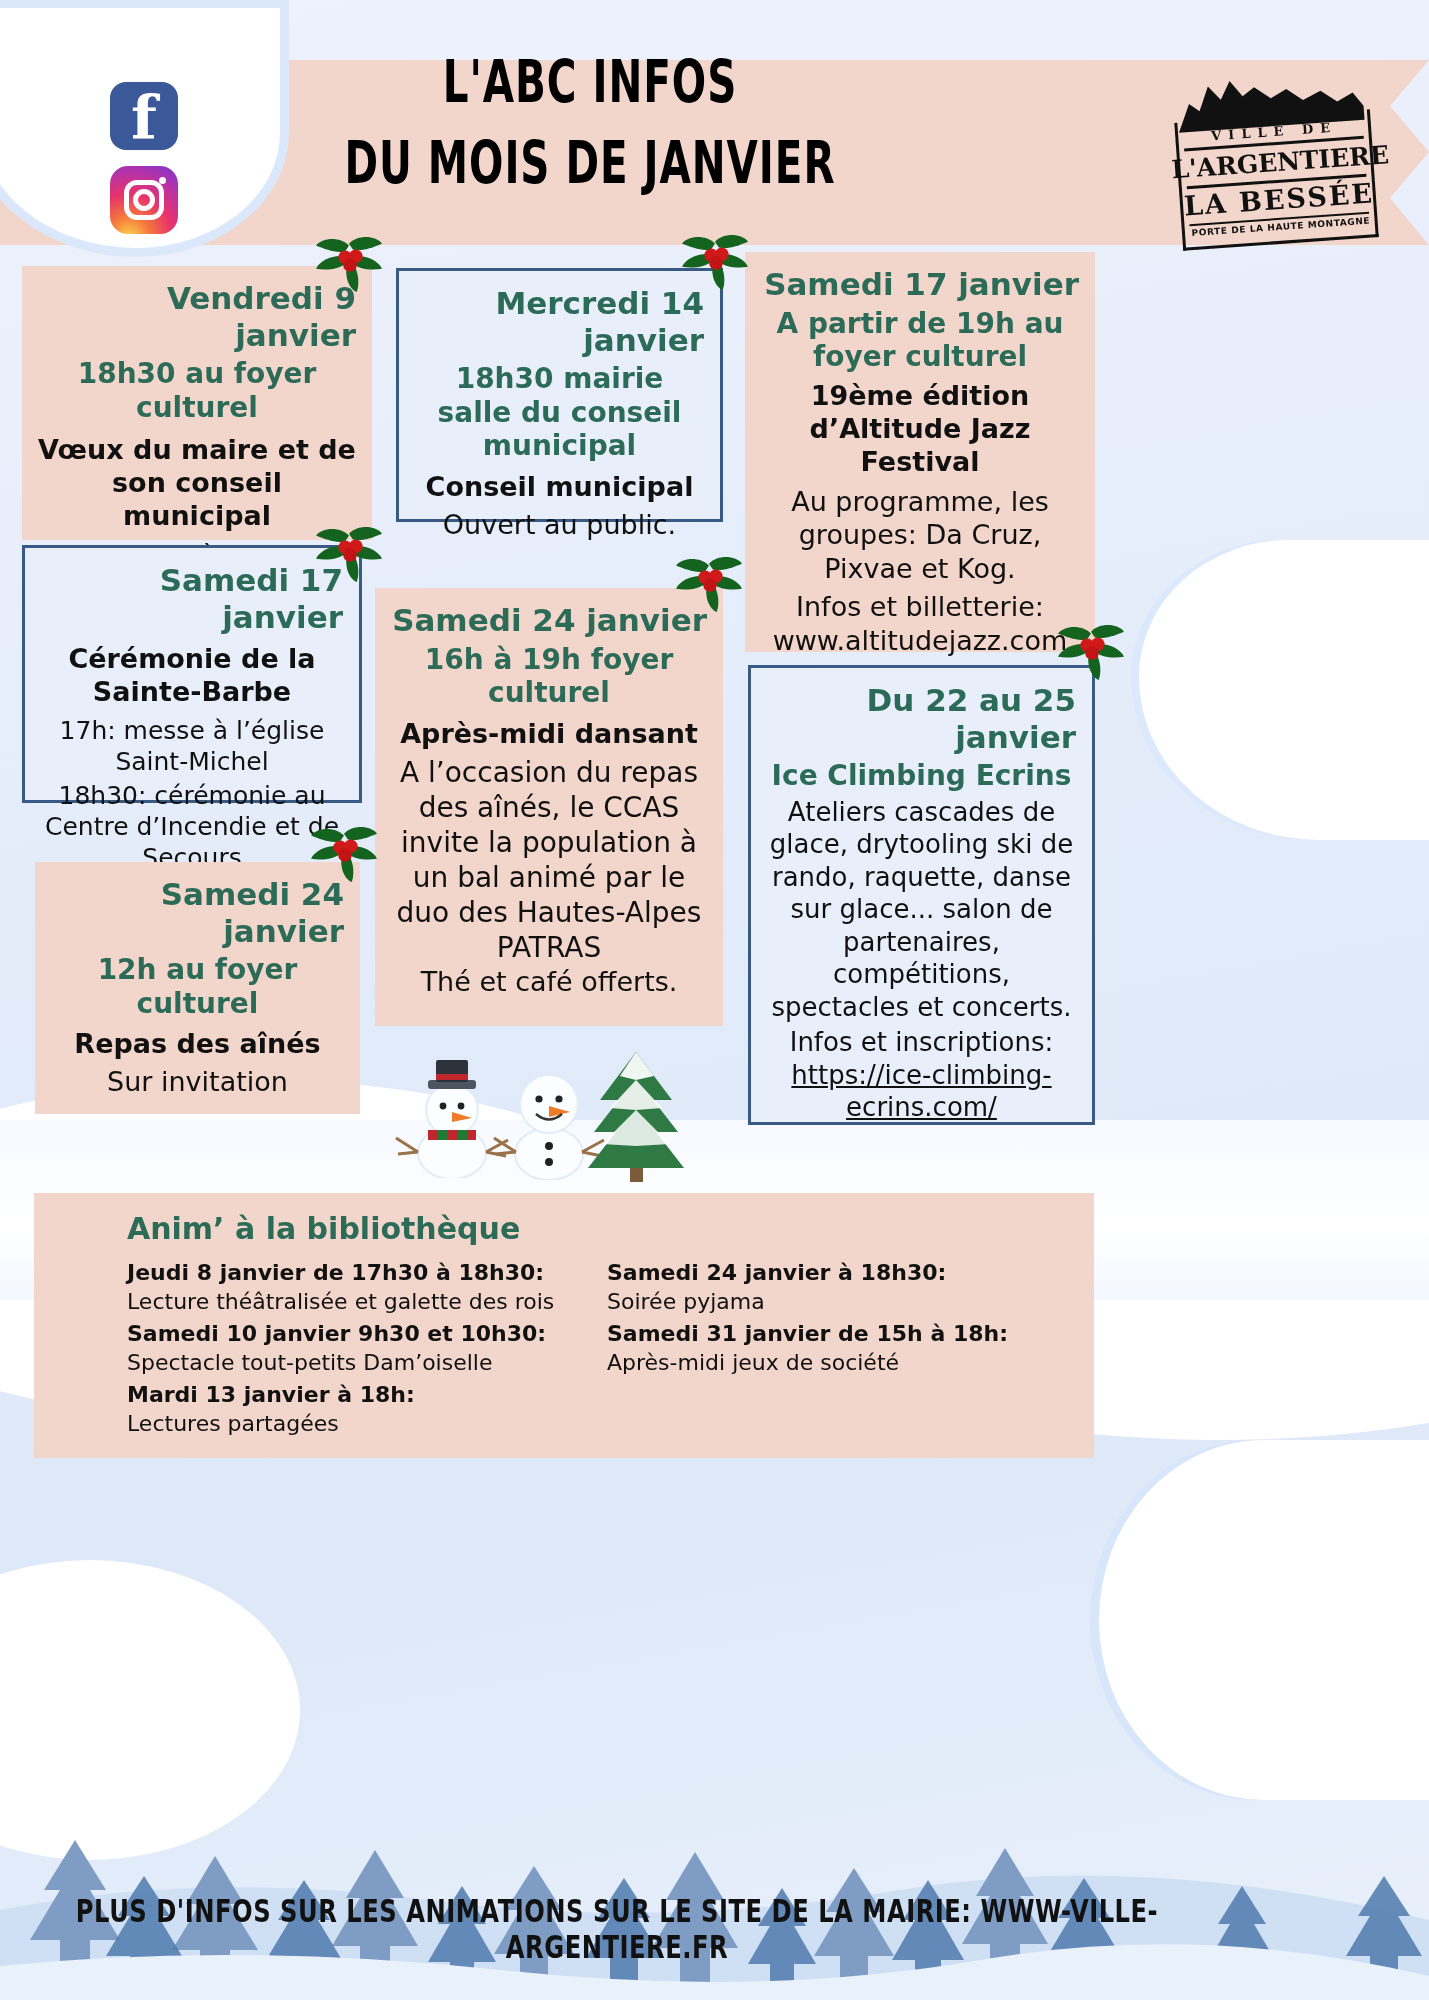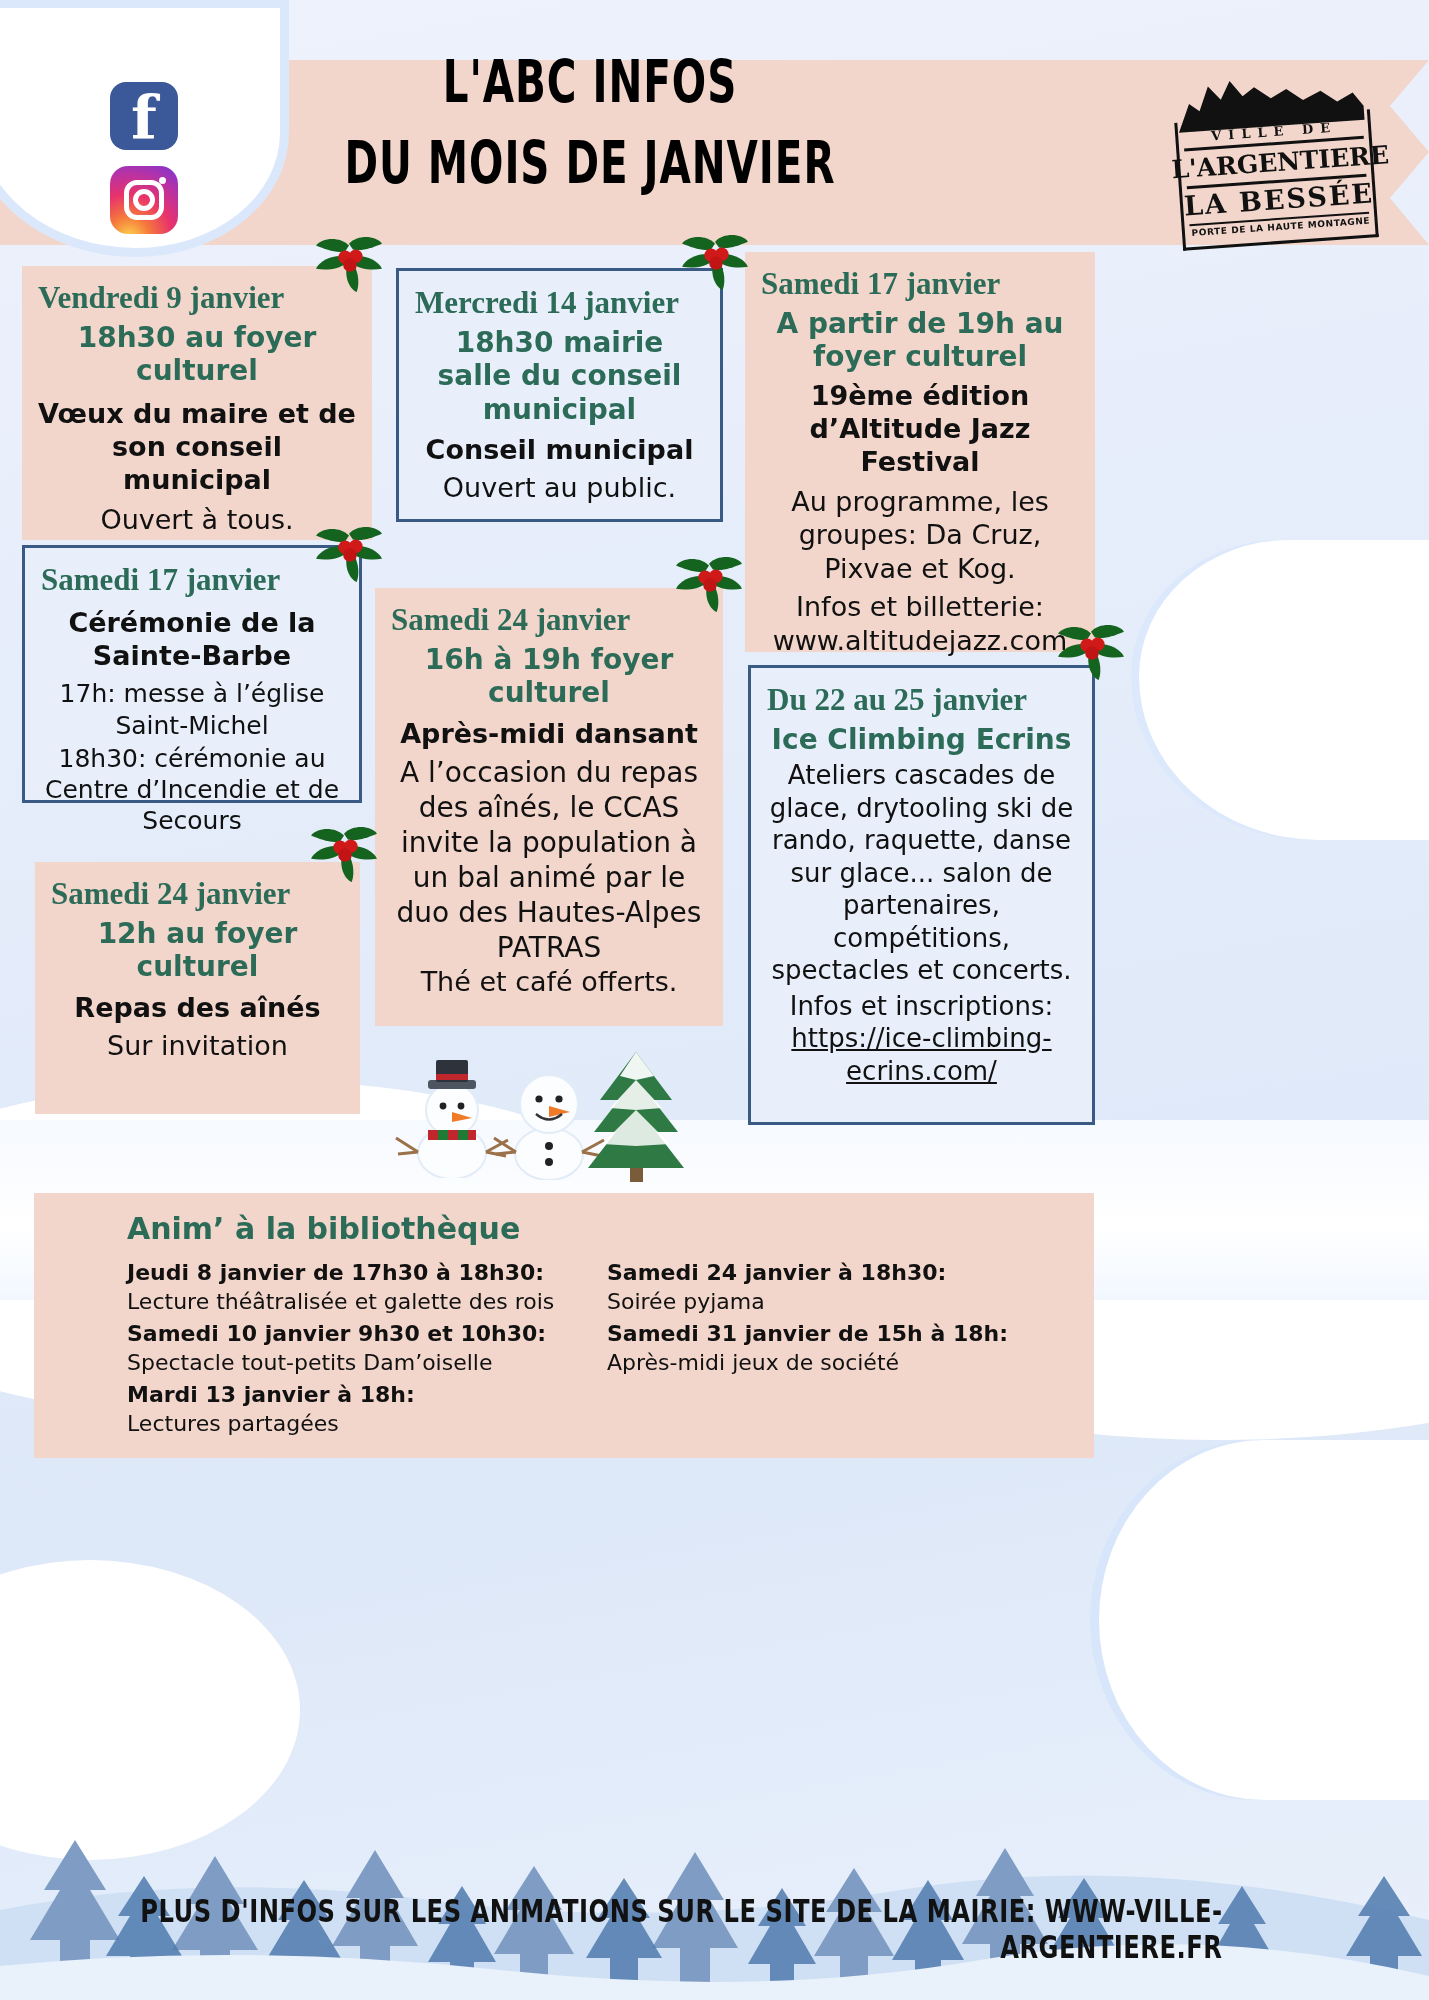--- a/index.html
+++ b/index.html
@@ -203,23 +203,22 @@
     position: absolute;
     padding: 14px 16px 18px;
     z-index: 5;
   }
   .card.pink { background: #f2d6cb; }
   .card.blue { background: #e8effb; border: 3px solid #3a5a86; }
 
   .c-date {
     color: #2c6b58;
     font-weight: 700;
-    text-align: left;
+    text-align: right;
     line-height: 1.18;
-    font-family: Liberation Serif, serif;
   }
   .c-time {
     color: #2c6b58;
     font-weight: 700;
     text-align: center;
     line-height: 1.2;
   }
   .c-bold {
     color: #111;
     font-weight: 700;
@@ -258,23 +257,23 @@
     margin-bottom: 12px;
   }
   .biblio-cols { display: flex; gap: 34px; padding-left: 52px; }
   .biblio-col { flex: 1; }
   .b-head { font-weight: 700; font-size: 22px; color: #111; line-height: 1.32; }
   .b-body { font-weight: 400; font-size: 22px; color: #111; line-height: 1.32; margin-bottom: 3px; }
 
   
   .footer {
     position: absolute;
-    left: 7px; bottom: 42px;
+    left: 0; bottom: 42px;
     width: 1234px;
-    text-align: right;
+    text-align: center;
     z-index: 20;
   }
   .footer-text {
     display: inline-block;
     font-weight: 700;
     font-size: 25px;
     color: #111;
     letter-spacing: 0.5px;
     transform: scaleY(1.25) scaleX(0.97);
   }

